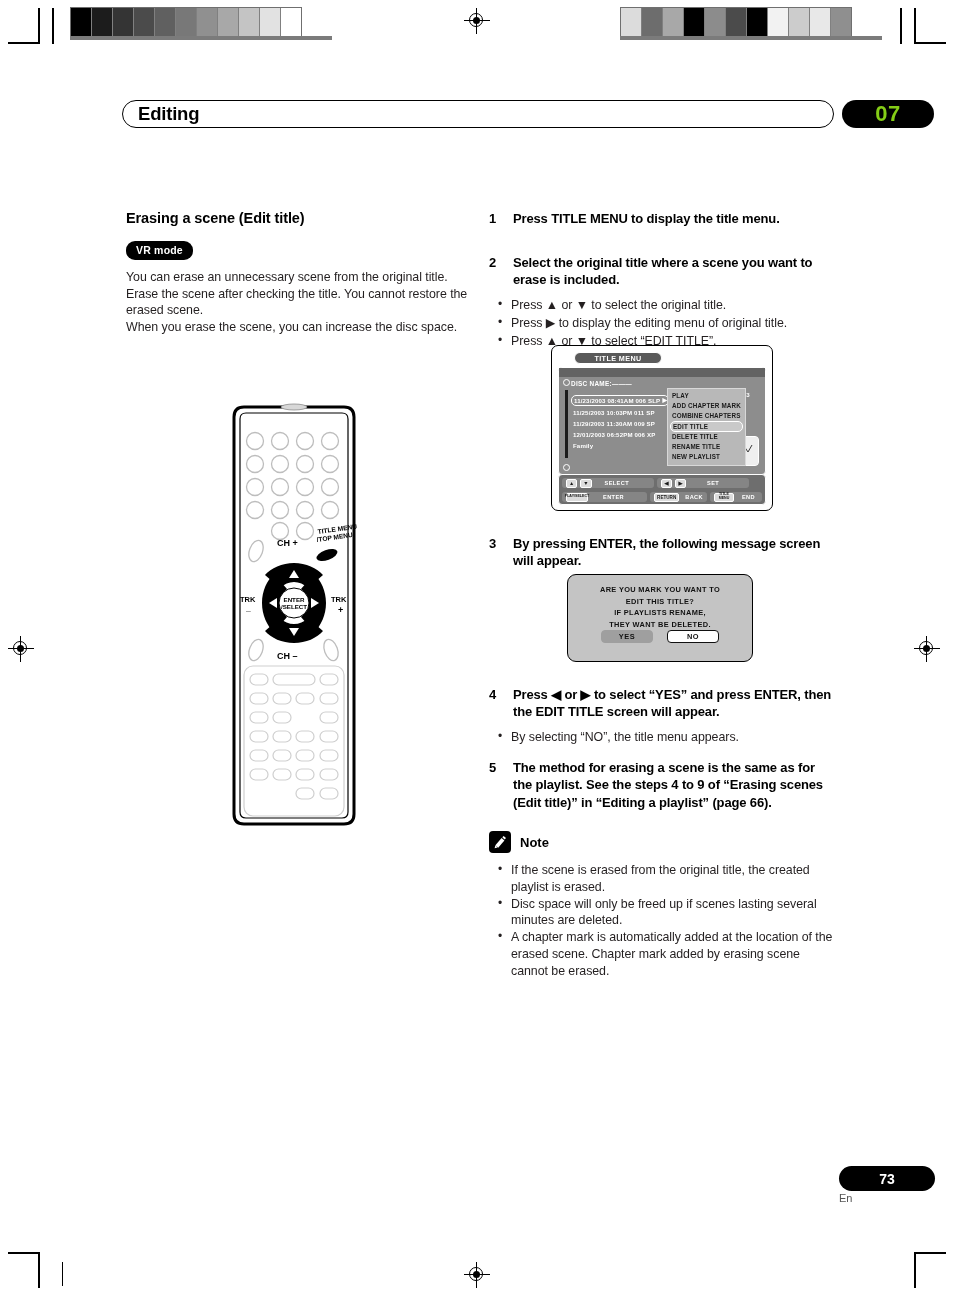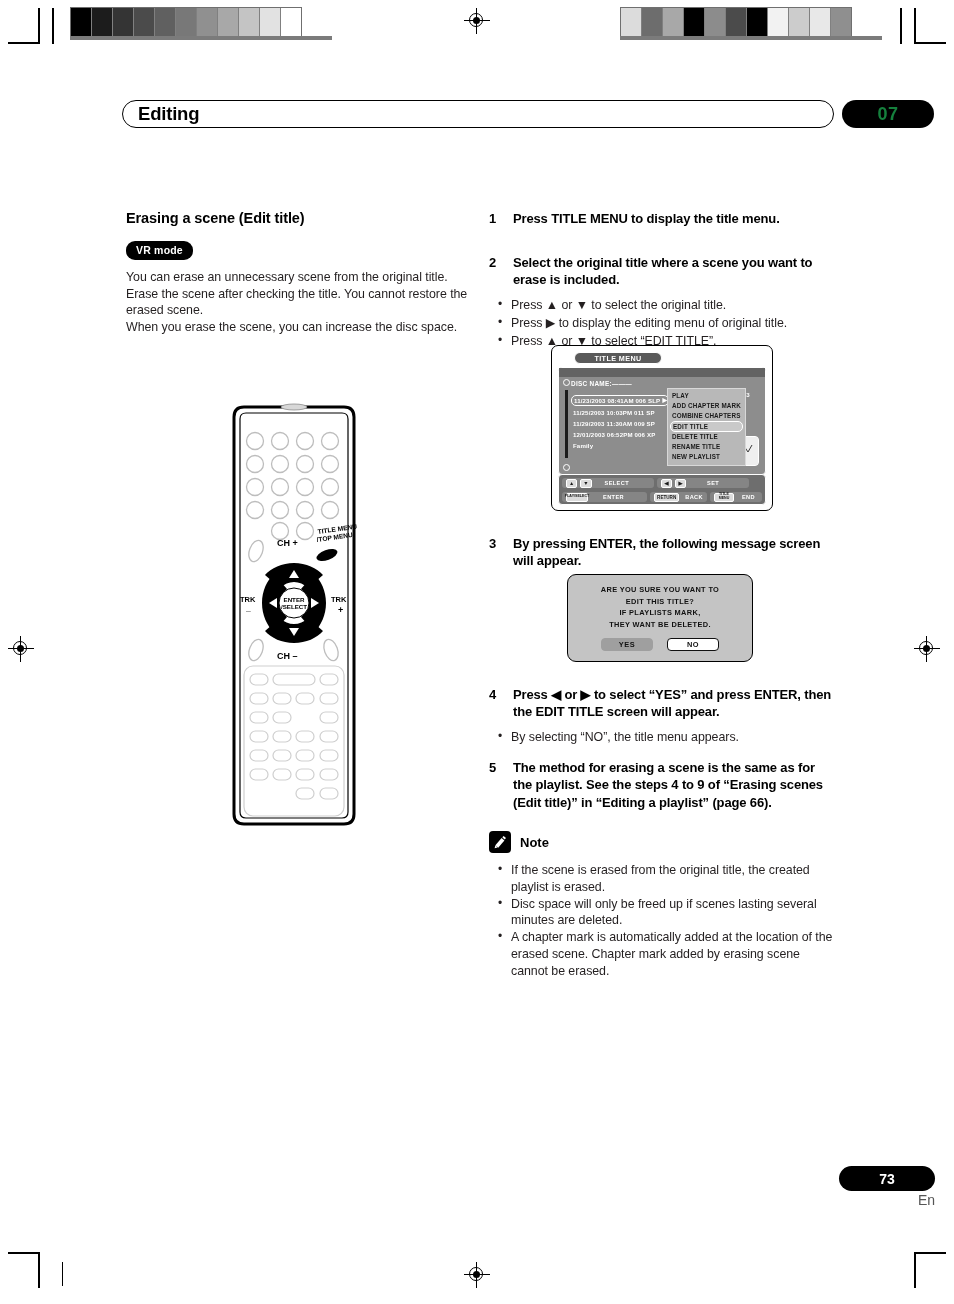--- a/index.html
+++ b/index.html
@@ -23,21 +23,21 @@
   .greybar i{display:block;width:20px;height:100%;border-right:1px solid #808080;}
   .greybar i:last-child{border-right:none;}
   .barshadow{position:absolute;height:4px;background:#7b7b7b;}
 
   
   .chapter-bar{position:absolute;left:122px;top:100px;width:712px;height:28px;
     border:1.6px solid #000;border-radius:14px;box-sizing:border-box;background:#fff;}
   .chapter-title{position:absolute;left:138px;top:103px;font-size:18.5px;font-weight:bold;
     letter-spacing:-0.2px;}
   .chapter-num{position:absolute;left:842px;top:100px;width:92px;height:28px;background:#000;
-    border-radius:14px;color:#15803d;font-size:18px;font-weight:bold;display:flex;
+    border-radius:14px;color:#84cc16;font-size:22px;font-weight:bold;display:flex;
     align-items:center;justify-content:center;letter-spacing:0.5px;}
 
   
   .colL{position:absolute;left:126px;top:210px;width:348px;}
   .colR{position:absolute;left:489px;top:210px;width:345px;}
 
   h2.sec{font-size:14.5px;font-weight:bold;margin:0 0 14px 0;letter-spacing:-0.1px;}
   .badge{display:inline-block;background:#000;color:#fff;font-size:10.5px;font-weight:bold;
     border-radius:9px;padding:3px 10px 4px 10px;letter-spacing:0.2px;margin-bottom:9px;}
   p.body{font-size:12.4px;line-height:16.6px;margin:0;color:#231f20;letter-spacing:-0.05px;}
@@ -101,32 +101,32 @@
     min-width:11px;padding:0 2px;box-sizing:border-box;}
   .keylbl{color:#fff;font-size:5.6px;font-weight:bold;letter-spacing:0.4px;}
   .keyslot{background:#858585;border-radius:3px;height:10px;display:flex;align-items:center;
     gap:3px;padding:0 4px;box-sizing:border-box;}
 
   
   .dialog{position:absolute;left:567px;top:574px;width:186px;height:88px;background:#c4c4c4;
     border:1px solid #000;border-radius:9px;box-sizing:border-box;
     display:flex;flex-direction:column;align-items:center;padding-top:9px;}
   .dialog .ln{font-size:7.4px;font-weight:bold;color:#111;letter-spacing:0.35px;line-height:11.5px;}
-  .dlg-btns{display:flex;gap:14px;margin-top:8px;}
+  .dlg-btns{display:flex;gap:14px;}
   .dlg-btn{width:52px;height:13px;border:1px solid #111;border-radius:4px;font-size:7.4px;
     font-weight:bold;display:flex;align-items:center;justify-content:center;box-sizing:border-box;
     letter-spacing:0.5px;}
   .dlg-btn.yes{background:#9f9f9f;border-color:#9f9f9f;color:#111;}
   .dlg-btn.no{background:#fff;color:#111;}
 
   
   .pgnum{position:absolute;left:839px;top:1166px;width:96px;height:25px;background:#000;
     border-radius:13px;color:#fff;font-size:14px;font-weight:bold;display:flex;
     align-items:center;justify-content:center;}
-  .pglang{position:absolute;left:839px;top:1192px;width:96px;text-align:right;font-size:14px;
+  .pglang{position:absolute;left:839px;top:1192px;width:96px;text-align:left;font-size:11px;
     color:#555;}
   .ftr{position:absolute;font-size:9.5px;color:#111;font-family:"Liberation Sans",sans-serif;margin-top:47px;}
 </style>
 </head>
 <body>
 
 <div class="page">
 
   <div class="crop" style="left:38px;top:8px;width:1.5px;height:36px;"></div>
   <div class="crop" style="left:52px;top:8px;width:1.5px;height:36px;"></div>
@@ -426,23 +426,23 @@
           <div class="keyslot" style="width:56px;">
             <span class="keycap" style="font-size:3.6px;line-height:3.6px;text-align:center;width:20px;">TITLE MENU</span>
             <span class="keylbl" style="margin-left:5px;">END</span>
           </div>
         </div>
       </div>
     </div>
   </div>
 
   <div class="dialog">
-    <div class="ln">ARE YOU SURE YOU WANT TO</div>
+    <div class="ln">ARE YOU MARK YOU WANT TO</div>
     <div class="ln">EDIT THIS TITLE?</div>
-    <div class="ln">IF PLAYLISTS MARK,</div>
+    <div class="ln">IF PLAYLISTS RENAME,</div>
     <div class="ln">THEY WANT BE DELETED.</div>
     <div class="dlg-btns">
       <div class="dlg-btn yes">YES</div>
       <div class="dlg-btn no">NO</div>
     </div>
   </div>
 
   <div class="pgnum">73</div>
   <div class="pglang">En</div>
 

